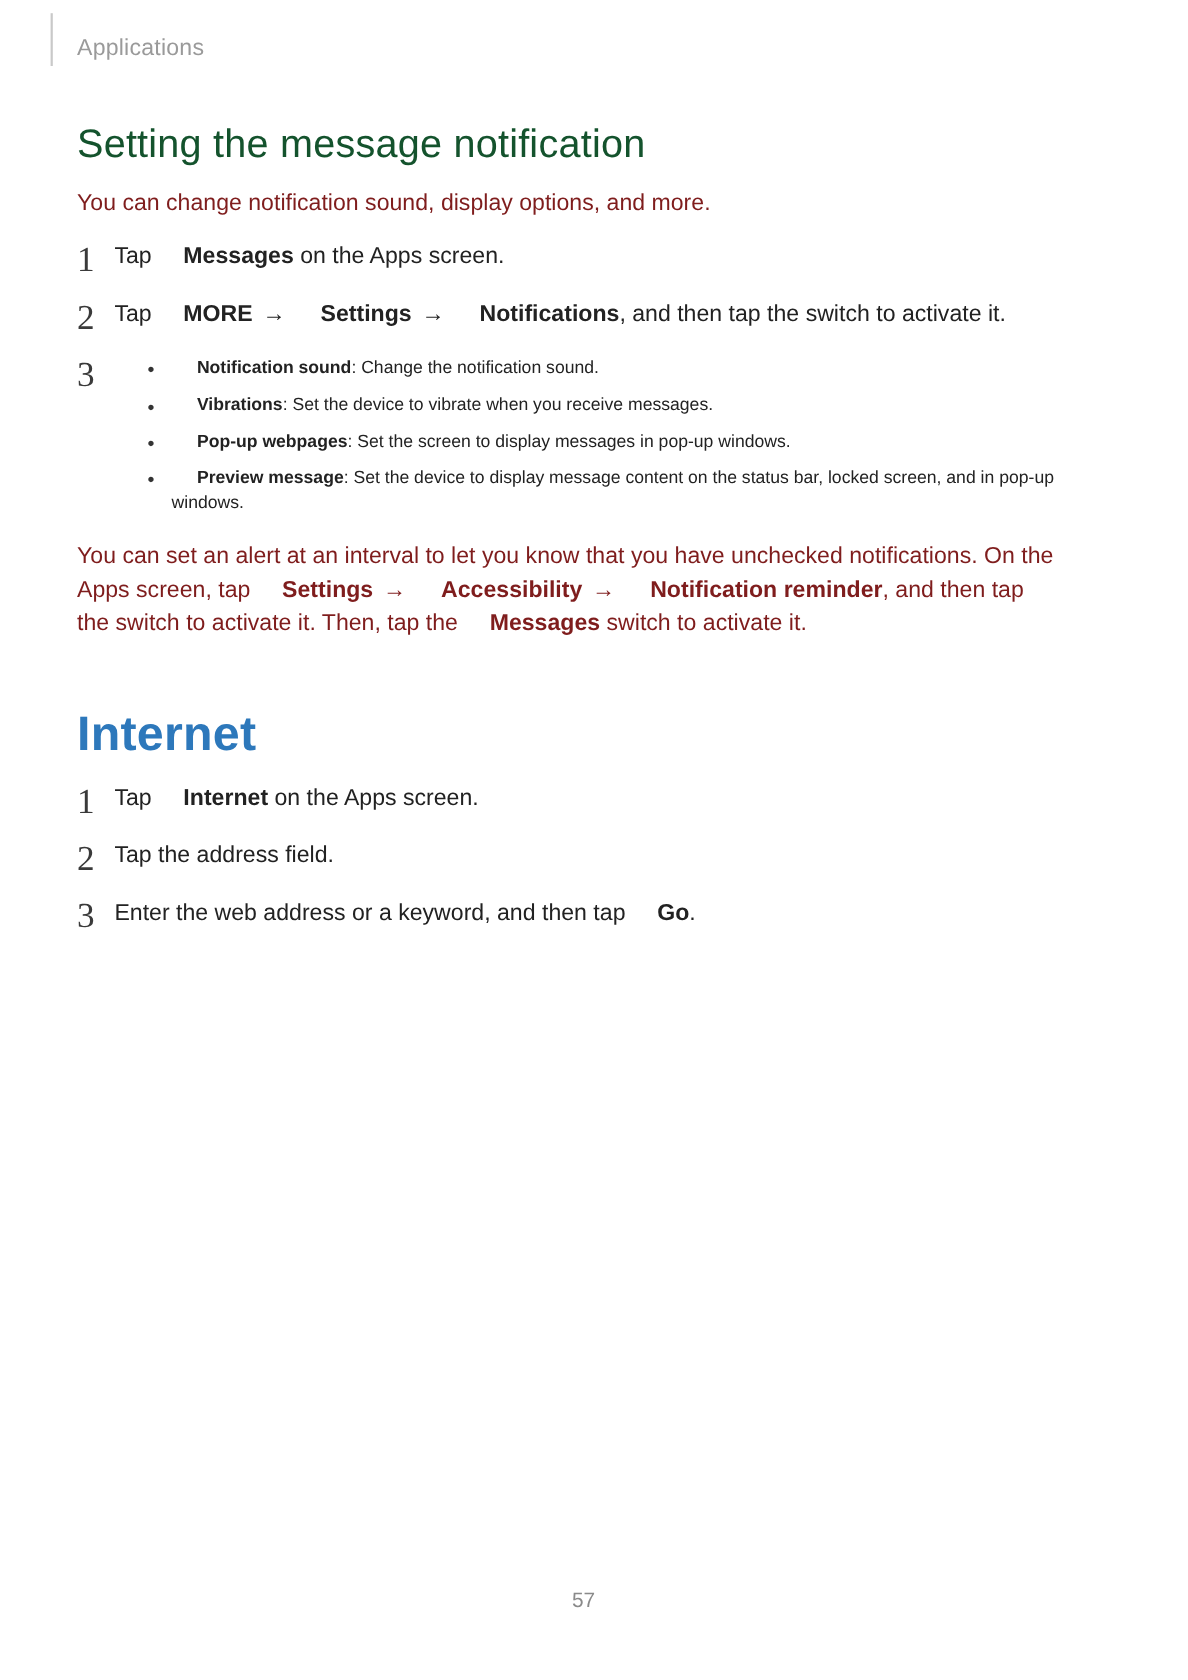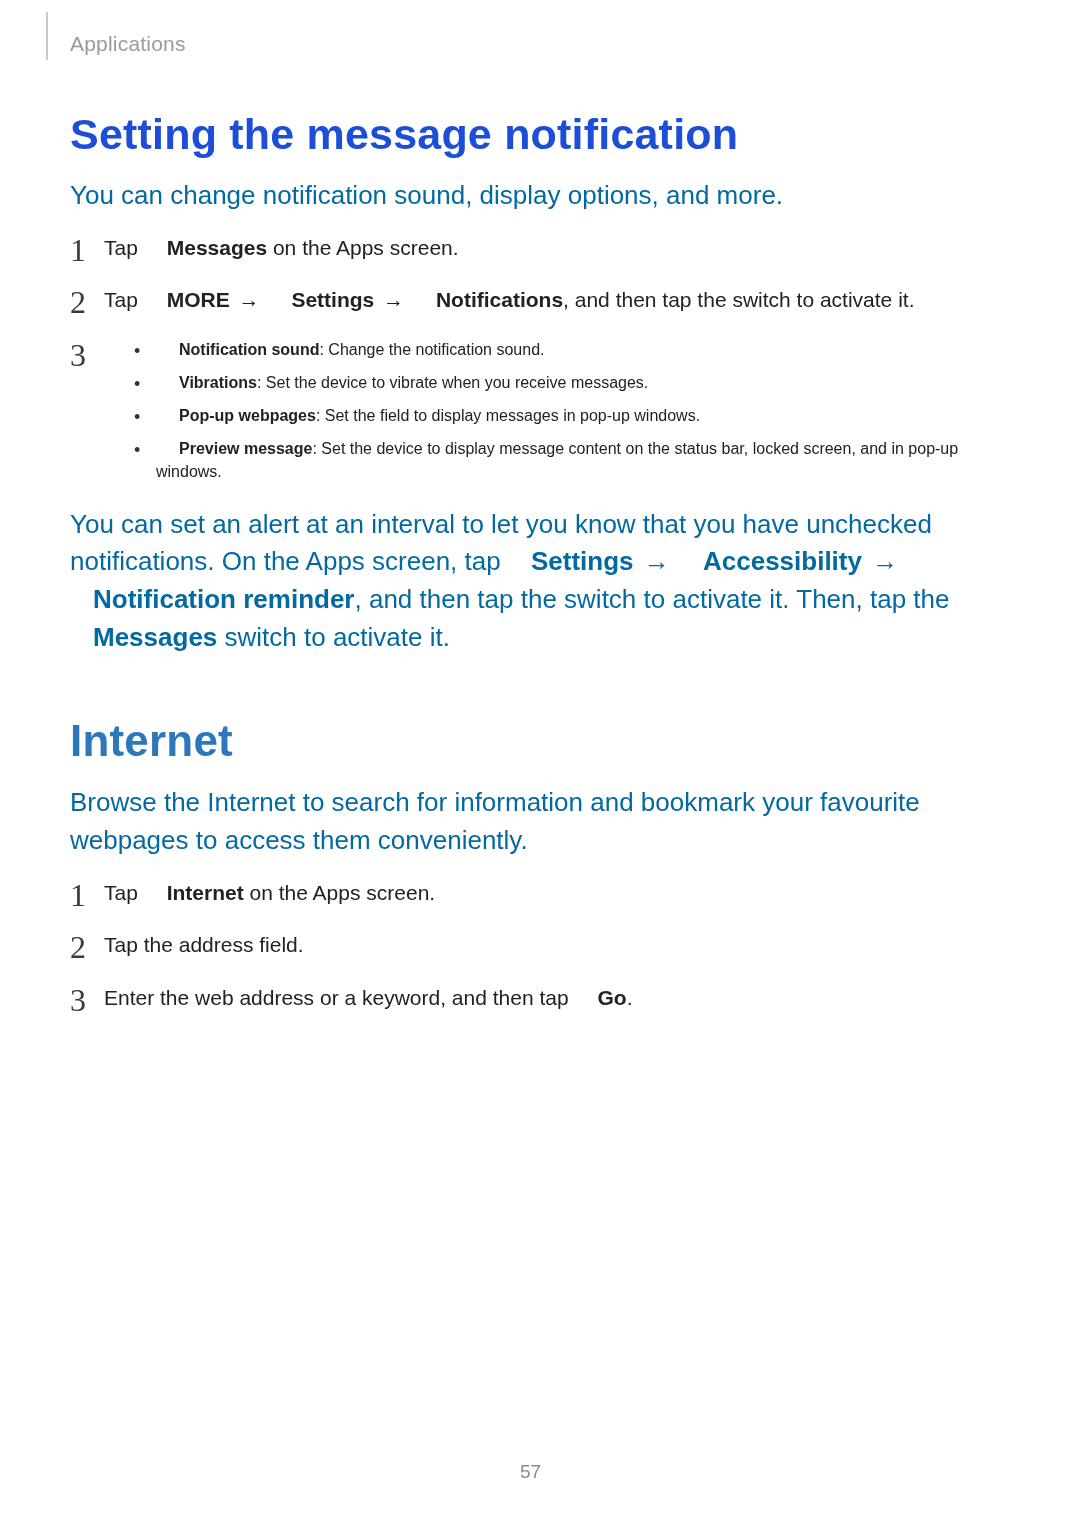--- a/index.html
+++ b/index.html
@@ -30,38 +30,38 @@
     top: 32px;
     font-size: 21px;
     color: #9a9a9a;
     letter-spacing: 0.2px;
   }
   .content {
     margin-top: 80px;
     padding-right: 30px;
   }
   h2.section-subtitle {
-    color: #1d4ed8;
-    font-size: 43px;
-    font-weight: 700;
+    color: #14532d;
+    font-size: 36px;
+    font-weight: 400;
     margin: 0 0 18px 0;
     letter-spacing: 0.2px;
   }
   h1.section-title {
     color: #2d78bb;
     font-size: 44px;
     font-weight: 700;
     margin: 60px 0 18px 0;
     letter-spacing: 0.2px;
   }
   p.body {
-    font-size: 26px;
+    font-size: 21px;
     line-height: 1.45;
     margin: 0 0 18px 0;
-    color: #0369a1;
+    color: #7f1d1d;
   }
   ol.steps {
     list-style: none;
     padding: 0;
     margin: 0 0 8px 0;
     counter-reset: step;
   }
   ol.steps > li {
     position: relative;
     padding-left: 34px;
@@ -100,21 +100,21 @@
     font-size: 18px;
     color: #333;
   }
   .b { font-weight: 700; margin-left: 23px; }
   .arrow {
     display: inline-block;
     padding: 0 3px;
   }
   .page-number {
     position: absolute;
-    bottom: 44px;
+    bottom: 60px;
     left: 0;
     right: 0;
     text-align: center;
     font-size: 19px;
     color: #8a8a8a;
   }
 </style>
 </head>
 <body>
 
@@ -132,33 +132,32 @@
       <li>
         <span>Tap </span><span class="b">Messages</span><span> on the Apps screen.</span>
       </li>
       <li>
         <span>Tap </span><span class="b">MORE</span><span> <span class="arrow">→</span> </span><span class="b">Settings</span><span> <span class="arrow">→</span> </span><span class="b">Notifications</span><span>, and then tap the switch to activate it.</span>
       </li>
       <li>
         <ul class="sublist">
           <li><span class="b">Notification sound</span><span>: Change the notification sound.</span></li>
           <li><span class="b">Vibrations</span><span>: Set the device to vibrate when you receive messages.</span></li>
-          <li><span class="b">Pop-up webpages</span><span>: Set the field to display messages in pop-up windows.</span></li>
+          <li><span class="b">Pop-up webpages</span><span>: Set the screen to display messages in pop-up windows.</span></li>
           <li><span class="b">Preview message</span><span>: Set the device to display message content on the status bar, locked screen, and in pop-up windows.</span></li>
         </ul>
       </li>
     </ol>
 
     <p class="body">
       <span>You can set an alert at an interval to let you know that you have unchecked notifications. On the Apps screen, tap </span><span class="b">Settings</span><span> <span class="arrow">→</span> </span><span class="b">Accessibility</span><span> <span class="arrow">→</span> </span><span class="b">Notification reminder</span><span>, and then tap the switch to activate it. Then, tap the </span><span class="b">Messages</span><span> switch to activate it.</span>
     </p>
 
     <h1 class="section-title">Internet</h1>
 
-    <p class="body">Browse the Internet to search for information and bookmark your favourite webpages to access them conveniently.</p>
 
     <ol class="steps">
       <li>
         <span>Tap </span><span class="b">Internet</span><span> on the Apps screen.</span>
       </li>
       <li>
         <span>Tap the address field.</span>
       </li>
       <li>
         <span>Enter the web address or a keyword, and then tap </span><span class="b">Go</span><span>.</span>

